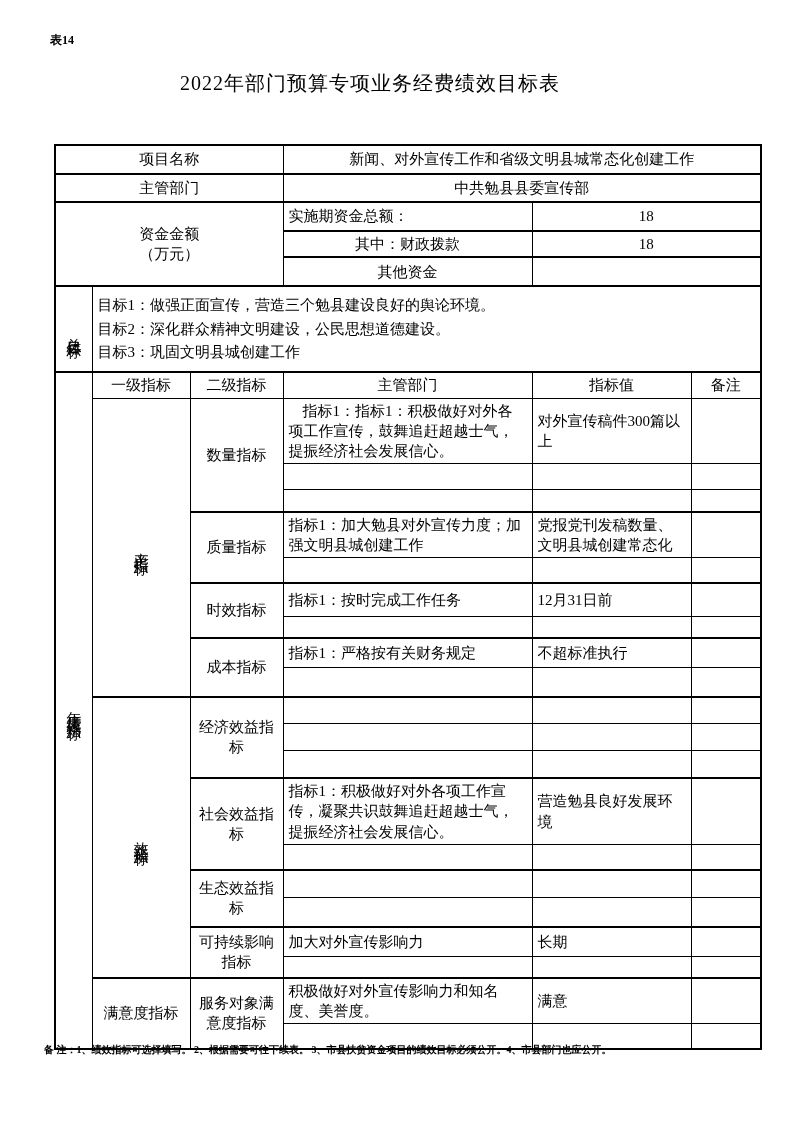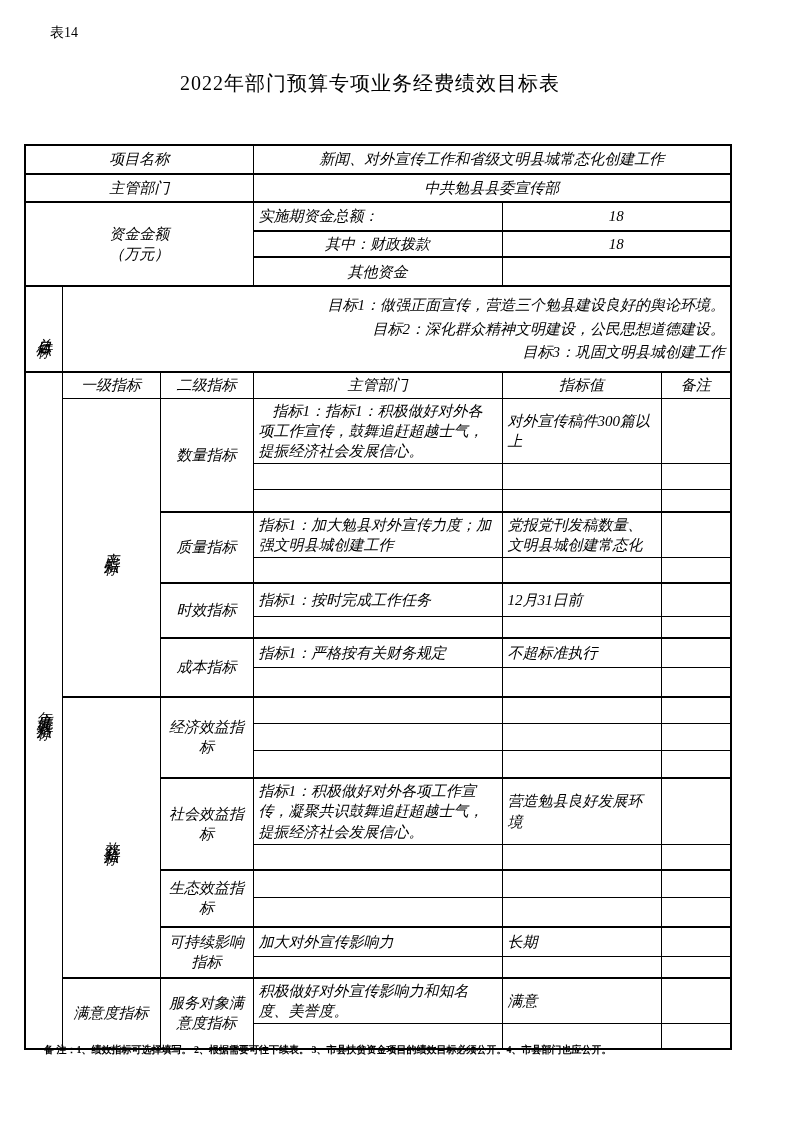--- a/index.html
+++ b/index.html
@@ -4,34 +4,34 @@
 <style>
   * { margin:0; padding:0; box-sizing:border-box; }
   html,body { background:#ffffff; }
   body {
     position:relative;
     width:793px; height:1122px;
     font-family:"Liberation Serif", serif;
     color:#000;
   }
   .doc-tag {
-    position:absolute; left:50px; top:24px;
-    font-size:14px;
+    position:absolute; left:50px; top:32px;
+    font-size:12px;
+    font-weight:bold;
   }
   .doc-title {
     position:absolute; left:0; top:70px; width:740px;
     text-align:center; font-size:20px; font-weight:normal;
     letter-spacing:1px;
   }
   table.perf {
-    position:absolute; left:24px; top:144px;
+    position:absolute; left:54px; top:144px;
     width:706px; table-layout:fixed;
     border-collapse:collapse;
     border:2px solid #000;
-    font-style:italic;
   }
   table.perf td {
     border:1px solid #000;
     font-size:15px; line-height:1.35;
     padding:2px 5px;
     vertical-align:middle;
     overflow:hidden;
     word-break:break-all;
   }
   .c { text-align:center; }
@@ -39,21 +39,21 @@
   .indent { text-indent:14px; }
   tr.bt2 > td { border-top-width:2px; }
   .vcell { text-align:center; vertical-align:middle; padding:0; }
   .vert {
     writing-mode:vertical-lr;
     text-orientation:upright;
     letter-spacing:3px;
     display:inline-block;
     line-height:1.1;
   }
-  .goals { text-align:right; vertical-align:middle; padding:4px 8px; }
+  .goals { text-align:left; vertical-align:middle; padding:4px 8px; }
   .goals div { line-height:1.55; }
   .footnote {
     position:absolute; left:44px; top:1042px; width:712px;
     font-size:10px; font-weight:bold; line-height:1.55;
     text-align:left;
   }
 </style>
 </head>
 <body>
 

